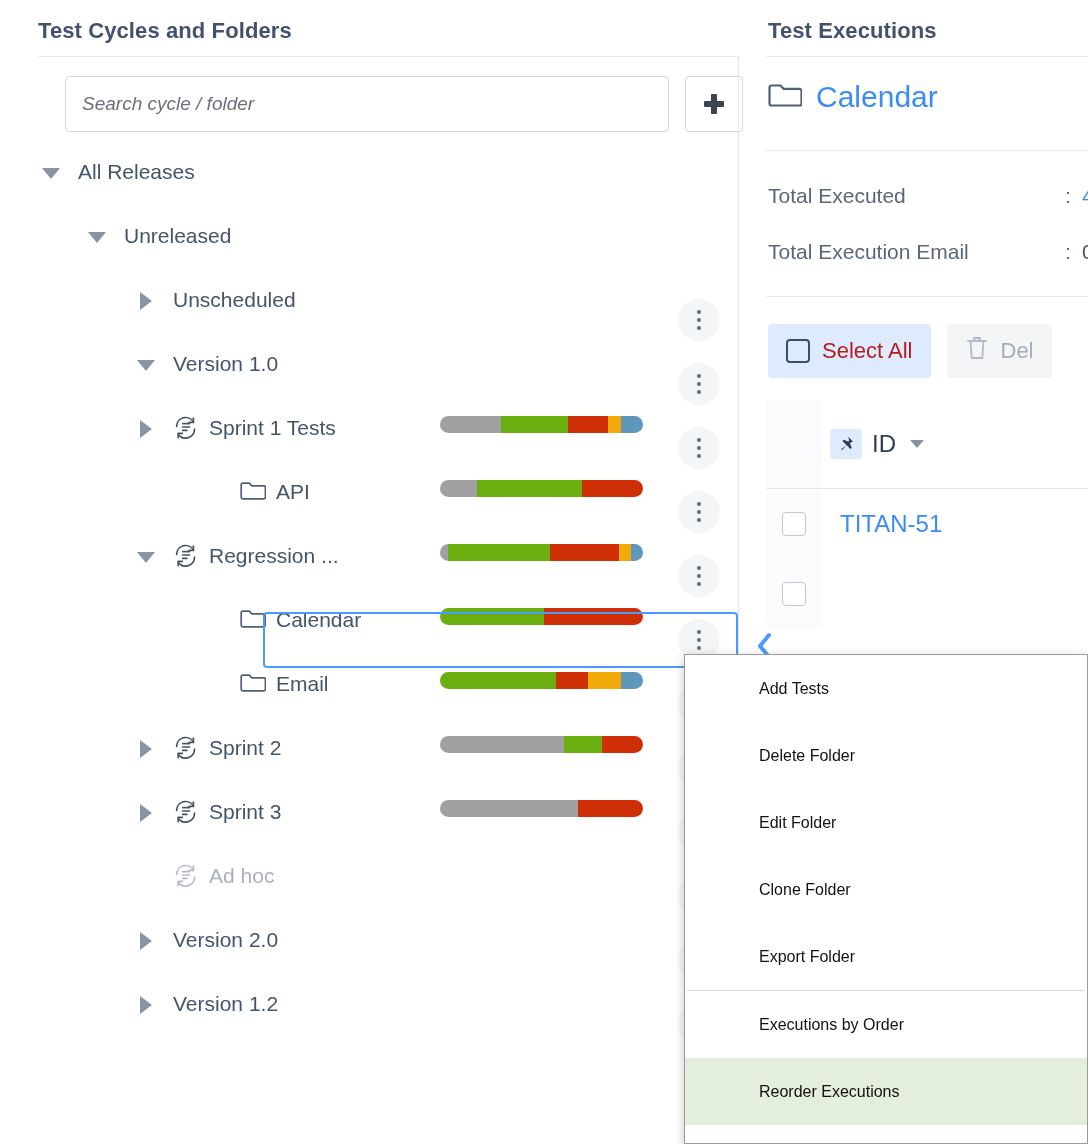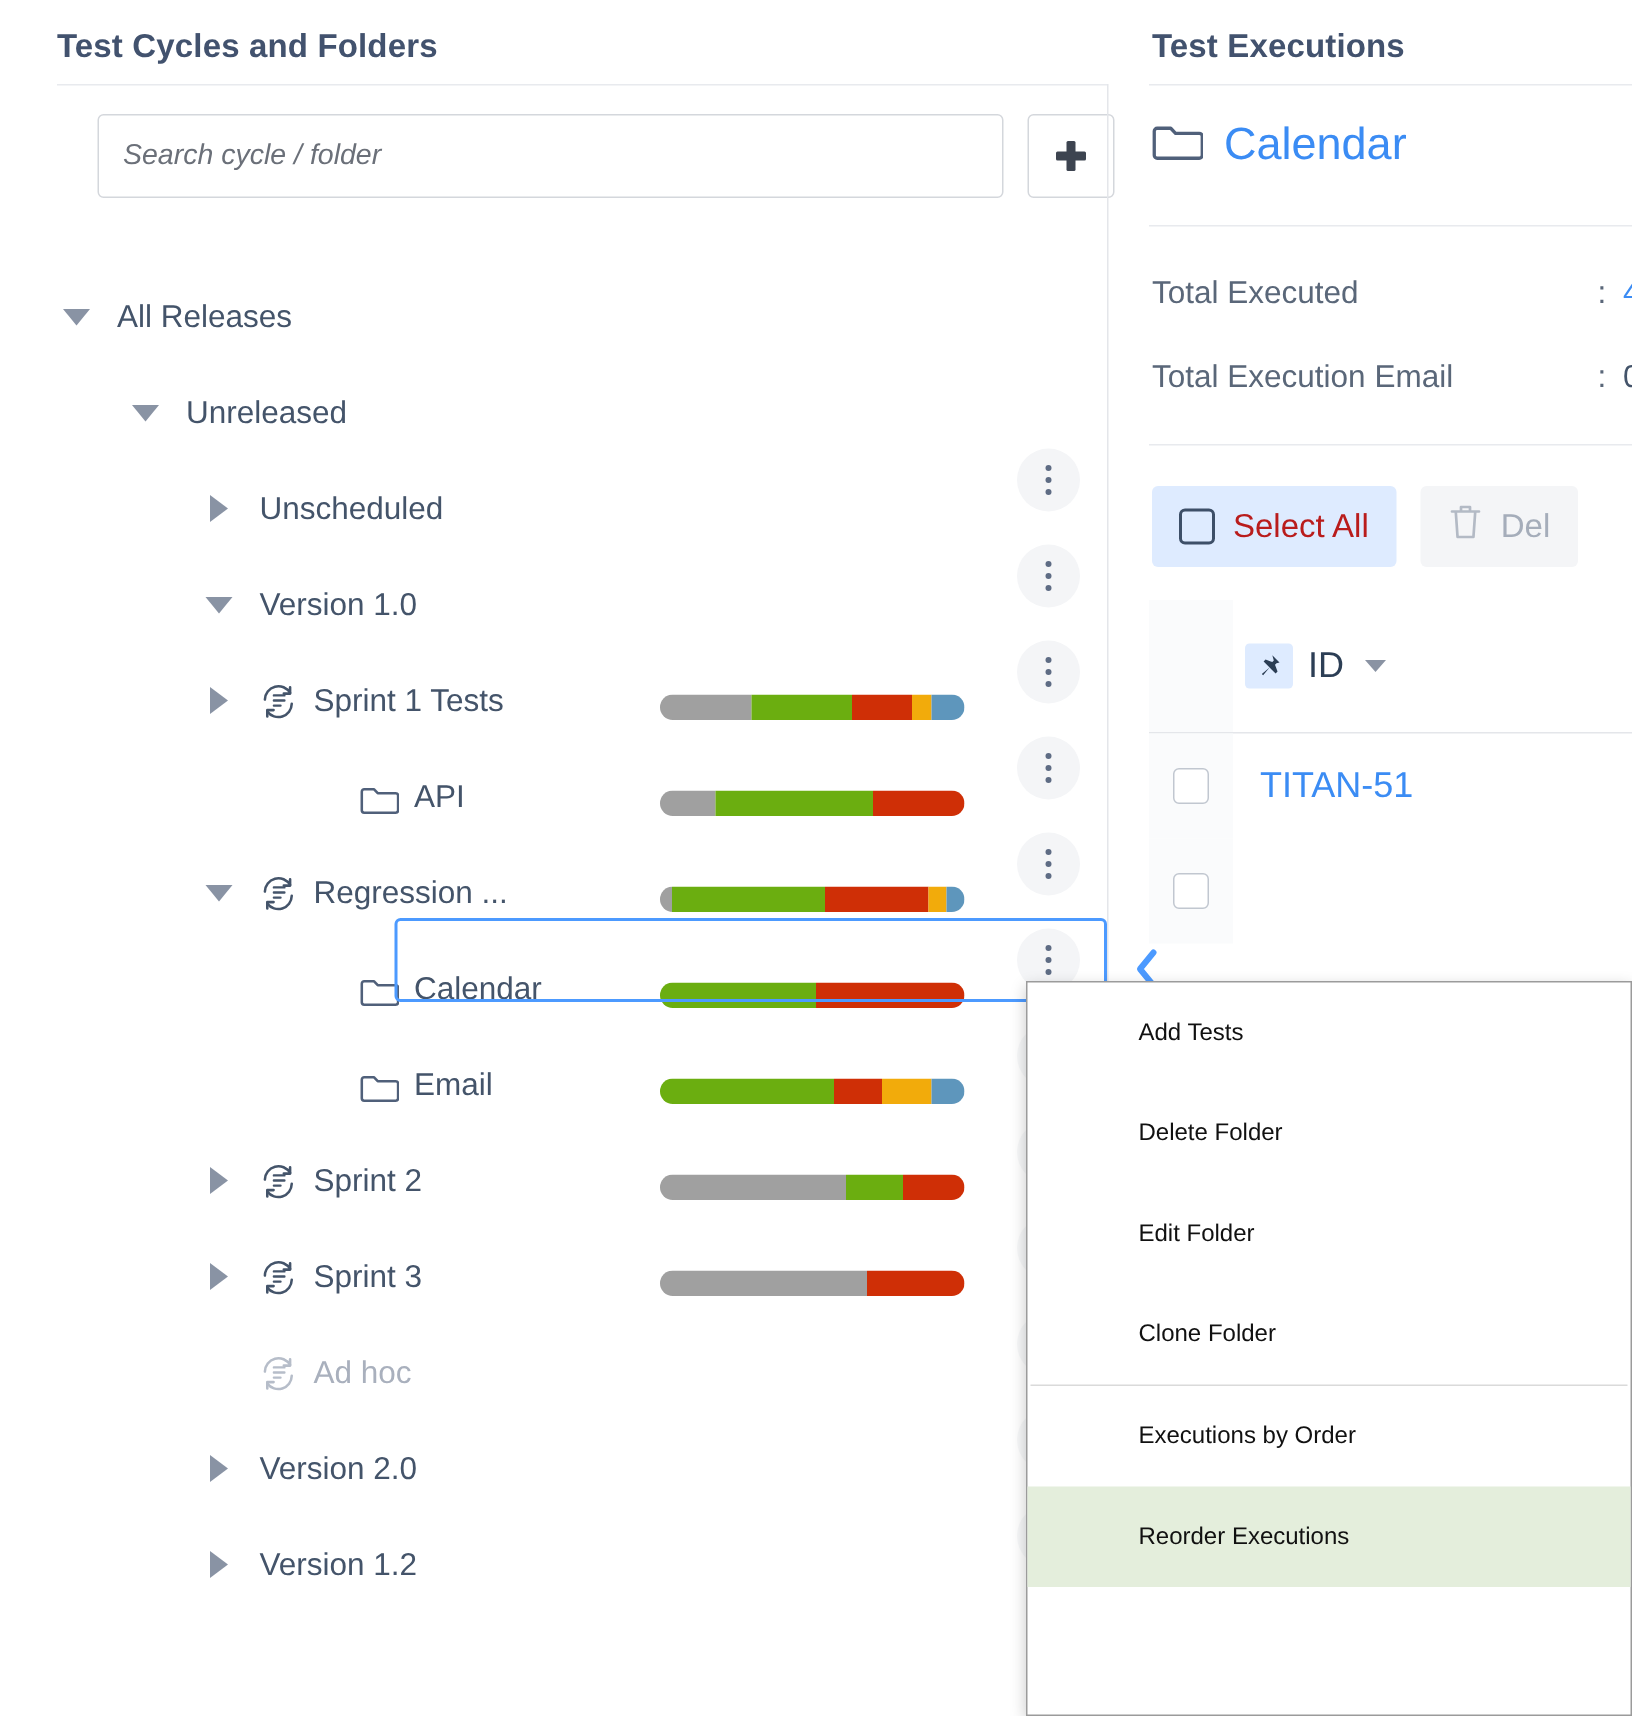--- a/index.html
+++ b/index.html
@@ -56,21 +56,21 @@
   .plus-glyph::before, .plus-glyph::after {
     content: ""; position: absolute; background: #3d4450; border-radius: 1px;
   }
   .plus-glyph::before { left: 0; top: 7px; width: 20px; height: 6px; }
   .plus-glyph::after  { top: 0; left: 7px; width: 6px;  height: 20px; }
 
   
   #tree { position: absolute; left: 0; top: 160px; width: 738px; }
   .tree-row {
     position: relative; height: 64px;
-    display: flex; align-items: flex-end;
+    display: flex; align-items: flex-start;
   }
   .tw {
     width: 26px; height: 26px; flex: 0 0 26px;
     display: flex; align-items: center; justify-content: center;
     cursor: pointer;
   }
   .tw.empty { cursor: default; }
   .tri {
     width: 0; height: 0;
     border-left: 9px solid transparent; border-right: 9px solid transparent;
@@ -568,18 +568,19 @@
         <path d="M14 3 5 14l9 11" fill="none" stroke="#4c9aff" stroke-width="4" stroke-linecap="round" stroke-linejoin="round"></path>
       </svg>
     </div>
   </div>
 
   <div id="context-menu">
       <div class="cm-item">Add Tests</div>
       <div class="cm-item">Delete Folder</div>
       <div class="cm-item">Edit Folder</div>
       <div class="cm-item">Clone Folder</div>
+      <div class="cm-item">Export Folder</div>
       <div class="cm-sep"></div>
       <div class="cm-item">Executions by Order</div>
       <div class="cm-item highlight">Reorder Executions</div>
     </div>
 
 </div>
 
 </body></html>

